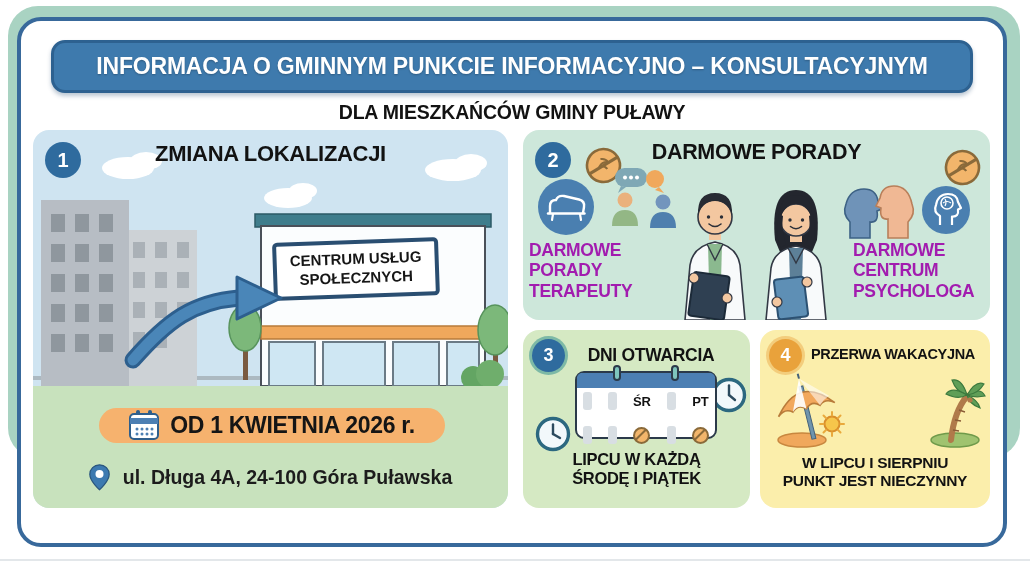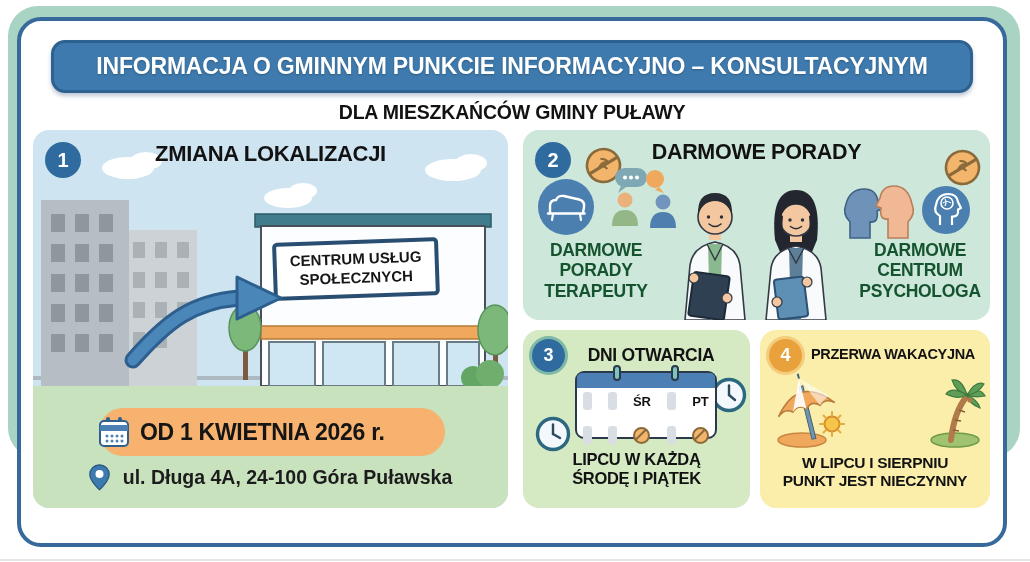--- a/index.html
+++ b/index.html
@@ -40,31 +40,31 @@
   .title-1 { left:0; top:11px; width:100%; font-size:22px; }
   .title-2 { left:0; top:10px; width:100%; font-size:21.5px; }
   .title-3 { left:42px; top:15px; width:172px; font-size:17.5px; }
   .title-4 { left:42px; top:16px; width:182px; font-size:14.5px; }
 
   .illu { position:absolute; left:0; top:0; }
 
   .green-zone { position:absolute; left:0; bottom:0; width:100%; height:122px;
     background:var(--grass-green,#c8e2bd); }
 
-  .date-pill { position:absolute; left:66px; top:278px; width:346px; height:48px;
+  .date-pill { position:absolute; left:66px; top:278px; width:346px; height:35px;
     background:var(--pill-orange,#f6b26e); border-radius:24px;
-    display:flex; align-items:center; gap:11px; z-index:4; }
+    display:flex; align-items:center; justify-content:center; gap:11px; z-index:4; }
   .date-text { font-size:23px; font-weight:bold; color:#151515; letter-spacing:-0.3px; }
 
   .address-row { position:absolute; left:0; top:334px; width:100%;
     display:flex; align-items:center; justify-content:center; gap:13px; z-index:4; }
   .address-text { font-size:19.5px; font-weight:600; color:#1c1c1c; }
 
-  .advice-label { position:absolute; top:110px; text-align:center; font-size:17.5px;
-    font-weight:bold; color:#14532d; line-height:1.16; letter-spacing:-0.3px; }
+  .advice-label { position:absolute; top:110px; text-align:left; font-size:17.5px;
+    font-weight:bold; color:#a21caf; line-height:1.16; letter-spacing:-0.3px; }
   .label-left { left:6px; width:134px; }
   .label-right { left:330px; width:134px; }
 
   .icon-abs { position:absolute; }
 
   
   .cal3 { position:absolute; left:52px; top:41px; width:142px; height:68px;
     background:#ffffff; border:2.5px solid #2b3a4a; border-radius:9px; z-index:3; }
   .cal3-head { height:15px; background:#4c7fb3; border-radius:5px 5px 0 0; }
   .peg { position:absolute; top:-8px; width:8px; height:16px; background:#7ec4bd;

